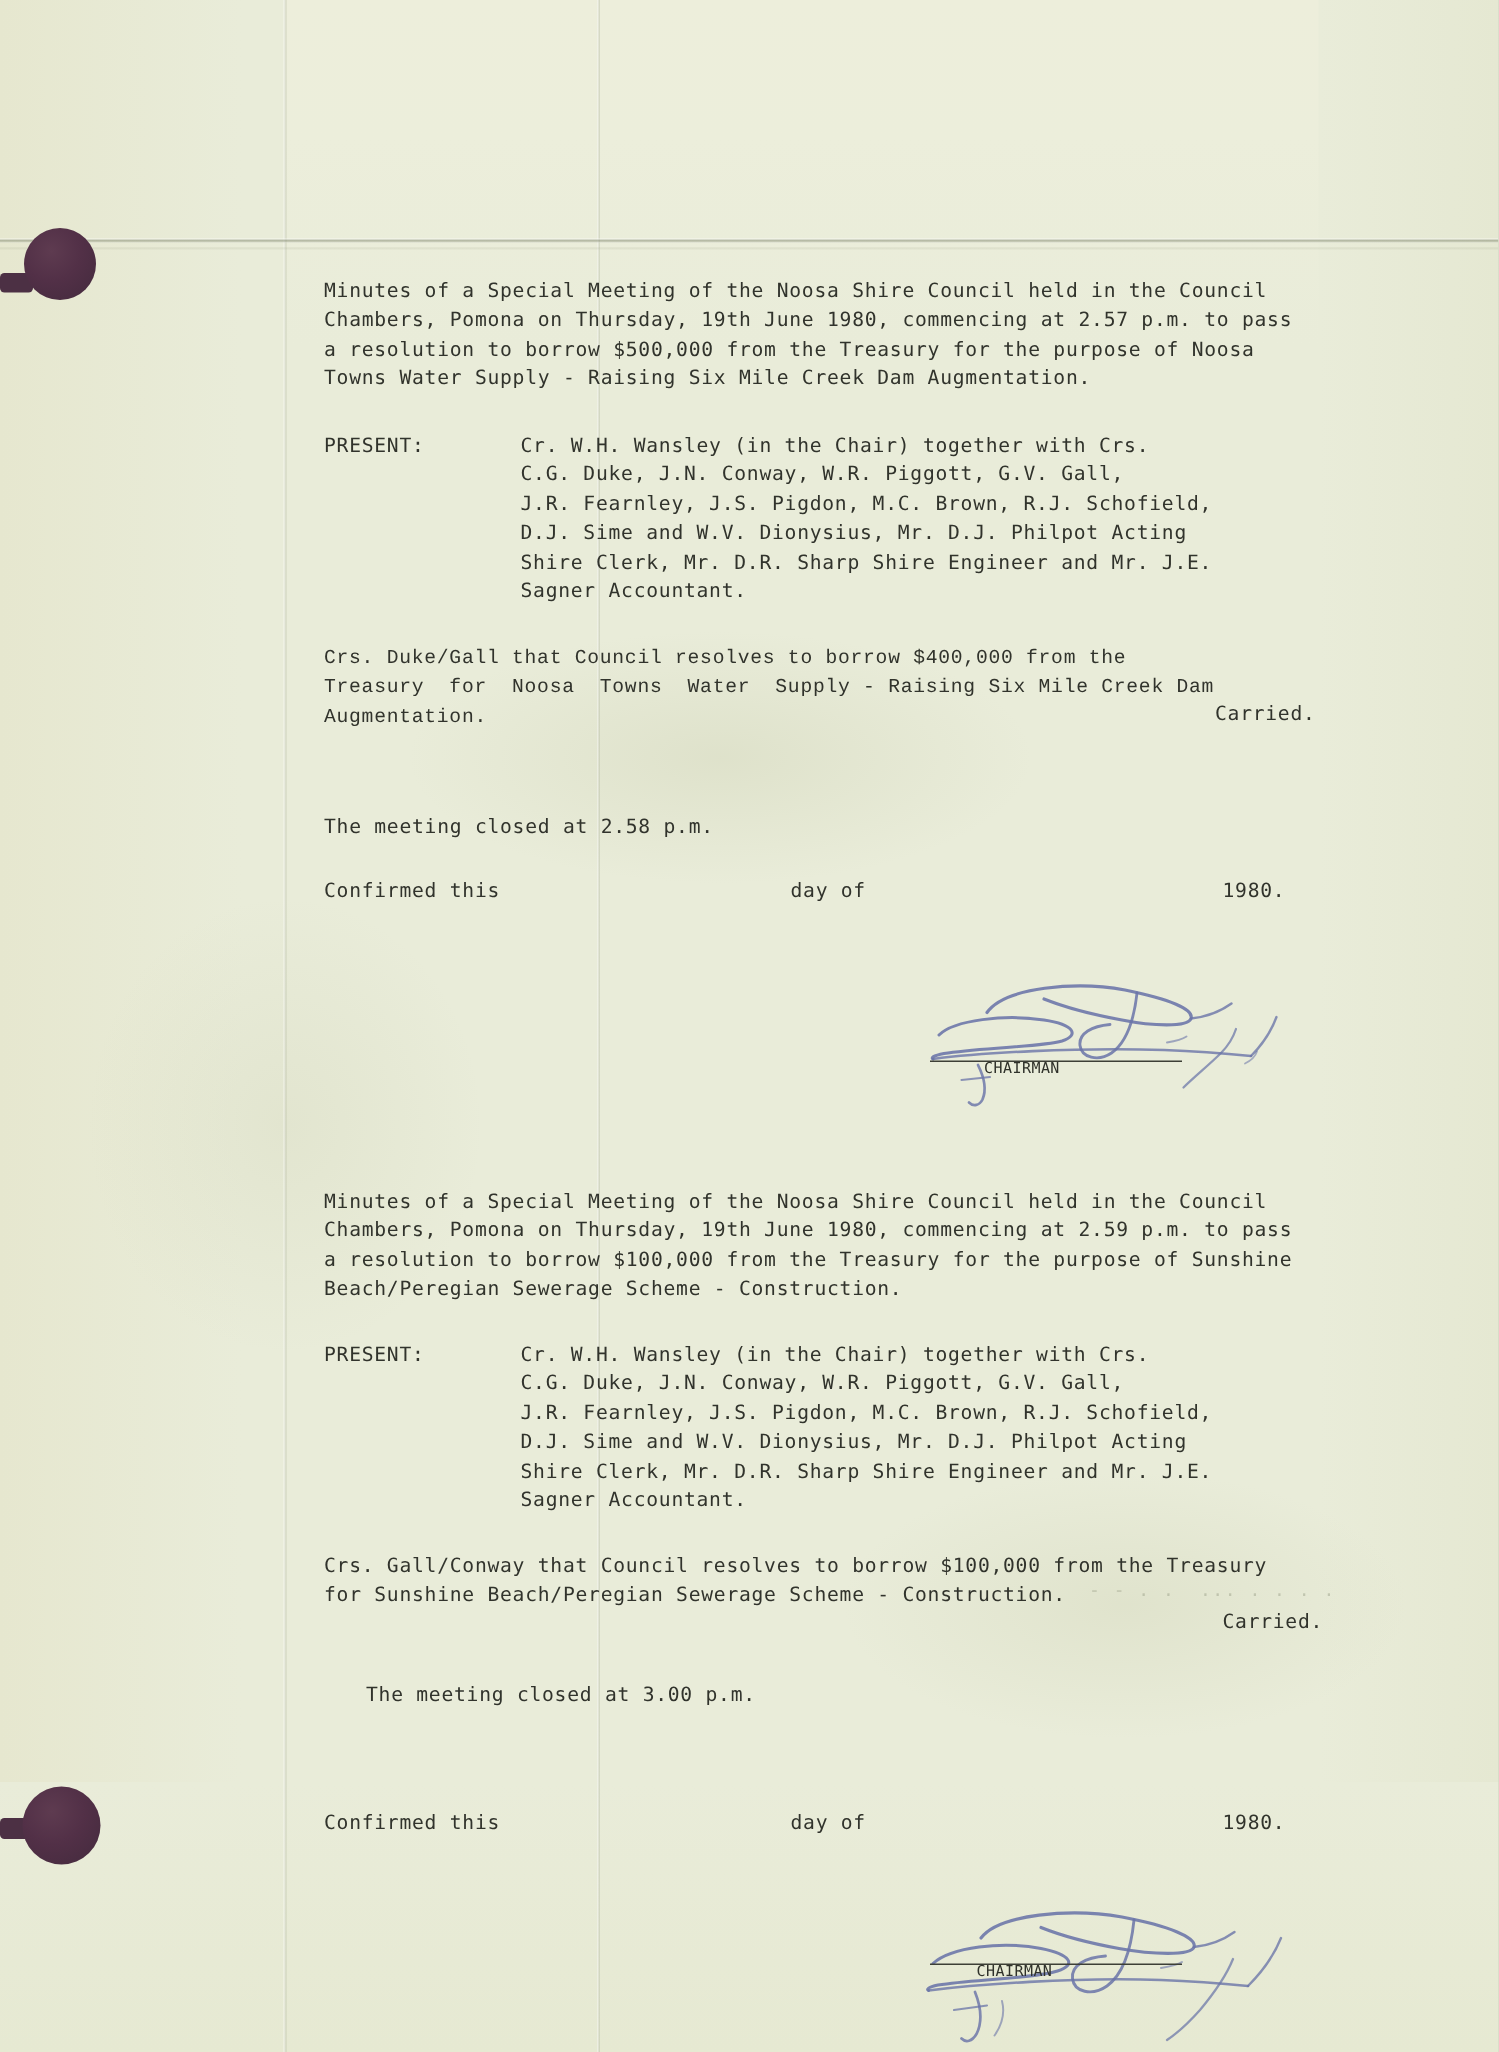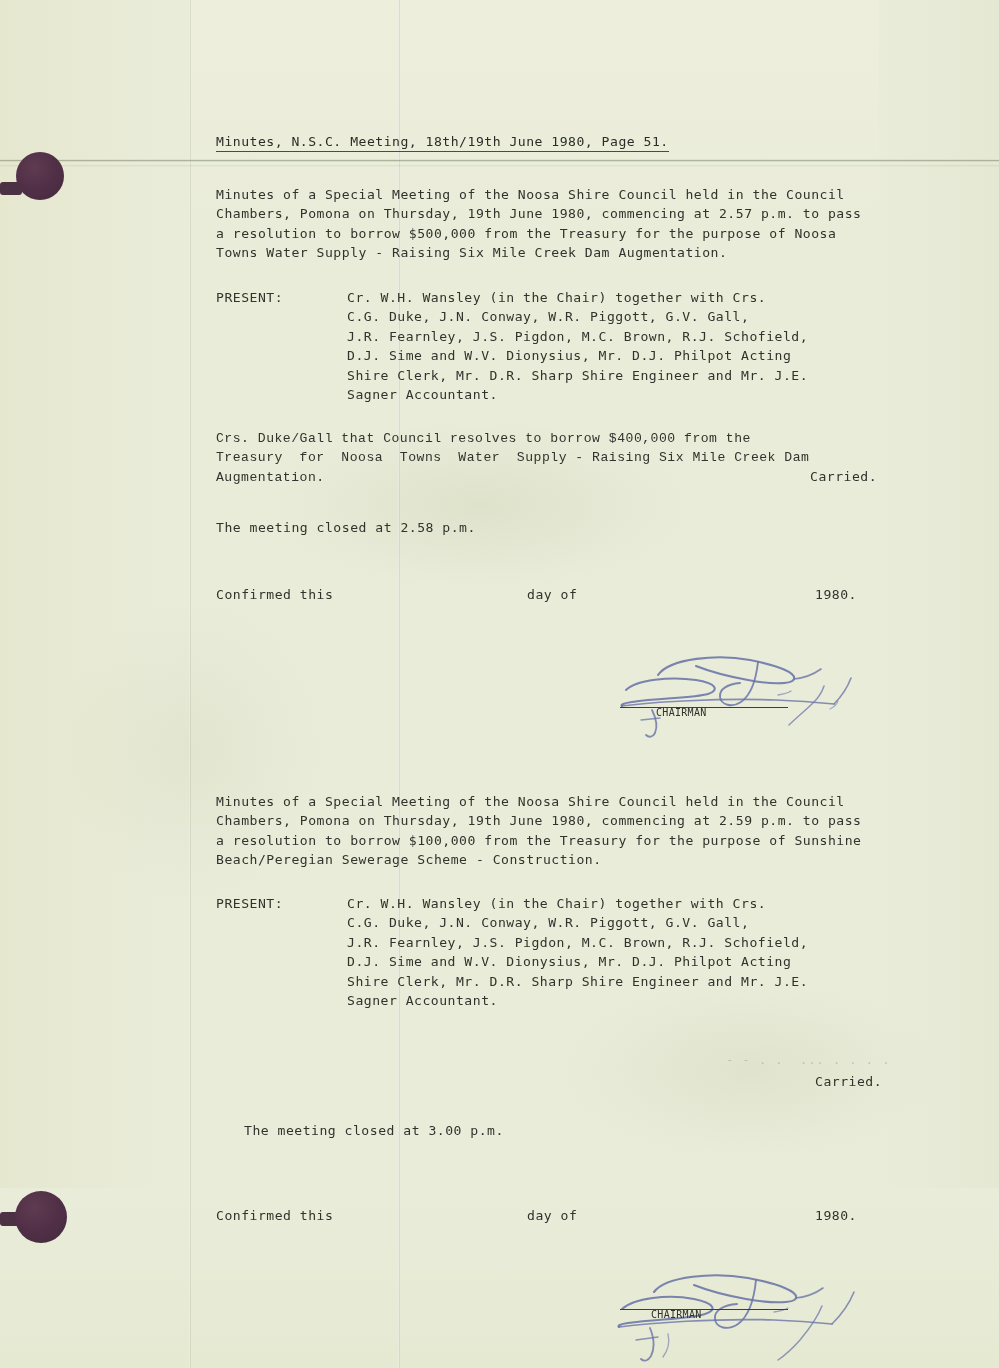--- a/index.html
+++ b/index.html
@@ -134,21 +134,20 @@
   <div class="fold-v" style="left:189px;"></div>
   <div class="fold-v" style="left:398px;"></div>
   <div class="fold-h" style="top:159px;background:linear-gradient(to bottom, rgba(255,255,255,0.6), rgba(125,132,105,0.55), rgba(255,255,255,0.25));"></div>
   <div class="fold-h" style="top:165px;height:2px;background:linear-gradient(to bottom, rgba(150,156,128,0.22), rgba(233,236,217,0));"></div>
 
   <div class="punch-tab" style="left:0px;top:182px;width:22px;height:13px;"></div>
   <div class="punch" style="left:16px;top:152px;width:48px;height:48px;"></div>
   <div class="punch-tab" style="left:0px;top:1212px;width:22px;height:14px;"></div>
   <div class="punch" style="left:15px;top:1191px;width:52px;height:52px;"></div>
 
-  <div class="hdr" style="left:216px;top:134px;">Minutes, N.S.C. Meeting, 18th/19th June 1980, Page 51.</div>
 
   <div class="txt" style="left:216px;top:185px;"><span>Minutes of a Special Meeting of the Noosa Shire Council held in the Council</span>
 <span>Chambers, Pomona on Thursday, 19th June 1980, commencing at 2.57 p.m. to pass</span>
 <span>a resolution to borrow $500,000 from the Treasury for the purpose of Noosa</span>
 <span>Towns Water Supply - Raising Six Mile Creek Dam Augmentation.</span></div>
 
   <div class="txt" style="left:216px;top:288px;">PRESENT:</div>
 
   <div class="txt" style="left:347px;top:288px;"><span>Cr. W.H. Wansley (in the Chair) together with Crs.</span>
 <span>C.G. Duke, J.N. Conway, W.R. Piggott, G.V. Gall,</span>
@@ -156,21 +155,21 @@
 <span>D.J. Sime and W.V. Dionysius, Mr. D.J. Philpot Acting</span>
 <span>Shire Clerk, Mr. D.R. Sharp Shire Engineer and Mr. J.E.</span>
 <span>Sagner Accountant.</span></div>
 
   <div class="txt" style="left:216px;top:429px;font-family:Liberation Mono, monospace;"><span>Crs. Duke/Gall that Council resolves to borrow $400,000 from the</span>
 <span>Treasury  for  Noosa  Towns  Water  Supply - Raising Six Mile Creek Dam</span>
 <span>Augmentation.</span></div>
 
   <div class="txt" style="left:810px;top:467px;">Carried.</div>
 
-  <div class="txt" style="left:216px;top:518px;">The meeting closed at 2.58 p.m.</div>
+  <div class="txt" style="left:216px;top:542px;">The meeting closed at 2.58 p.m.</div>
 
   <div class="txt" style="left:216px;top:585px;">Confirmed this</div>
   <div class="txt" style="left:527px;top:585px;">day of</div>
   <div class="txt" style="left:815px;top:585px;">1980.</div>
 
   <svg class="sig-svg" viewBox="0 0 260 100" width="260" height="100" style="left:608px;top:640px;">
     <g fill="none" stroke="#6a74a8" stroke-linecap="round" stroke-linejoin="round">
       <path d="M50 35 C 62 18, 110 14, 142 20 C 172 26, 188 33, 186 39 C 184 45, 160 44, 140 40 C 118 36, 98 30, 88 26" stroke-width="2.1" opacity="0.88"></path>
       <path d="M186 39 C 196 38, 206 34, 213 29" stroke-width="1.6" opacity="0.8"></path>
       <path d="M150 22 C 148 40, 143 55, 133 62 C 124 68, 113 65, 112 57 C 111 49, 120 44, 132 43" stroke-width="1.9" opacity="0.85"></path>
@@ -194,20 +193,22 @@
 
   <div class="txt" style="left:216px;top:894px;">PRESENT:</div>
 
   <div class="txt" style="left:347px;top:894px;"><span>Cr. W.H. Wansley (in the Chair) together with Crs.</span>
 <span>C.G. Duke, J.N. Conway, W.R. Piggott, G.V. Gall,</span>
 <span>J.R. Fearnley, J.S. Pigdon, M.C. Brown, R.J. Schofield,</span>
 <span>D.J. Sime and W.V. Dionysius, Mr. D.J. Philpot Acting</span>
 <span>Shire Clerk, Mr. D.R. Sharp Shire Engineer and Mr. J.E.</span>
 <span>Sagner Accountant.</span></div>
 
+  <div class="txt" style="left:216px;top:1035px;"><span>Crs. Gall/Conway that Council resolves to borrow $100,000 from the Treasury</span>
+<span>for Sunshine Beach/Peregian Sewerage Scheme - Construction.</span></div>
 
   <div class="ghost" style="left:726px;top:1053px;">- - . .  ... . . . .</div>
 
   <div class="txt" style="left:815px;top:1072px;">Carried.</div>
 
   <div class="txt" style="left:216px;top:1121px;margin-left:28px;">The meeting closed at 3.00 p.m.</div>
 
   <div class="txt" style="left:216px;top:1206px;">Confirmed this</div>
   <div class="txt" style="left:527px;top:1206px;">day of</div>
   <div class="txt" style="left:815px;top:1206px;">1980.</div>

